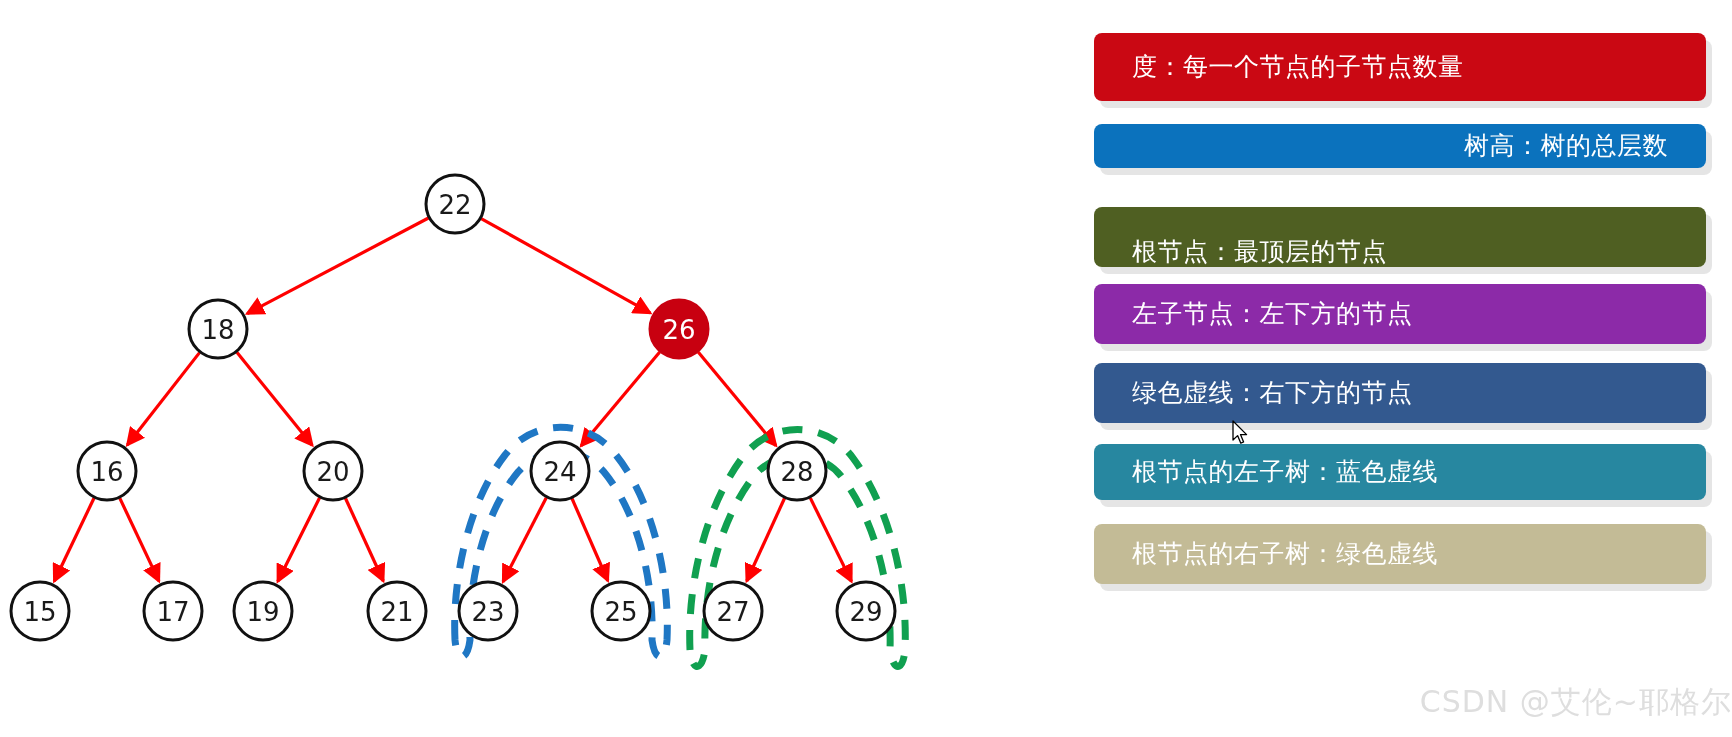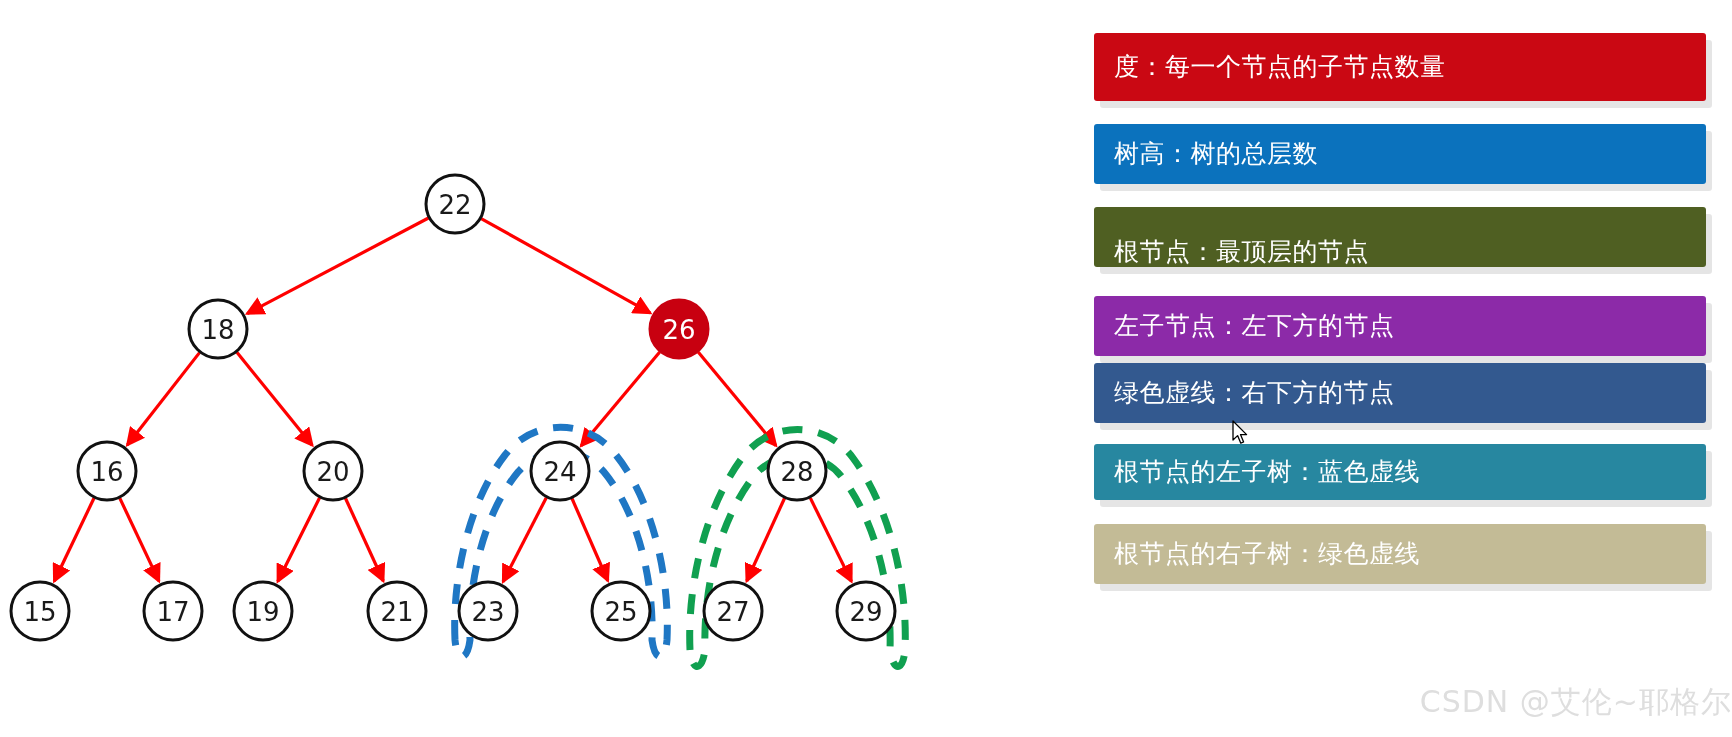--- a/index.html
+++ b/index.html
@@ -77,22 +77,22 @@
     width: 638px;
     height: 737px;
   }
   .legend-row {
     position: absolute;
     left: 0;
     width: 612px;
     box-sizing: border-box;
     display: flex;
     align-items: center;
-    padding: 0 20px;
-    border-radius: 3px;
+    padding: 0 38px;
+    border-radius: 8px;
     color: #ffffff;
     box-shadow: 6px 7px 0 rgba(0,0,0,0.10);
   }
   .legend-text {
     font-size: 25px;
     line-height: 1.2;
     letter-spacing: 0.5px;
     white-space: nowrap;
     font-family: "DejaVu Sans", "Liberation Sans", sans-serif;
   }
@@ -212,27 +212,27 @@
           <text x="866" y="612" class="node-label">29</text>
         </g>
       </g>
   </svg>
 </div>
 
 <div id="legend-panel">
     <div class="legend-row" style="top: 33px; height: 68px; background: rgb(202, 8, 19);">
       <span class="legend-text">度：每一个节点的子节点数量</span>
     </div>
-    <div class="legend-row" style="top: 124px; height: 60px; background: rgb(11, 114, 189);">
+    <div class="legend-row" style="top: 124px; height: 44px; background: rgb(11, 114, 189); justify-content: flex-end;">
       <span class="legend-text">树高：树的总层数</span>
     </div>
     <div class="legend-row" style="top: 207px; height: 60px; background: rgb(79, 95, 34); align-items: flex-end;">
       <span class="legend-text">根节点：最顶层的节点</span>
     </div>
-    <div class="legend-row" style="top: 296px; height: 60px; background: rgb(140, 42, 168);">
+    <div class="legend-row" style="top: 284px; height: 60px; background: rgb(140, 42, 168);">
       <span class="legend-text">左子节点：左下方的节点</span>
     </div>
     <div class="legend-row" style="top: 363px; height: 60px; background: rgb(51, 89, 143);">
       <span class="legend-text">绿色虚线：右下方的节点</span>
     </div>
     <div class="legend-row" style="top: 444px; height: 56px; background: rgb(39, 135, 160);">
       <span class="legend-text">根节点的左子树：蓝色虚线</span>
     </div>
     <div class="legend-row" style="top: 524px; height: 60px; background: rgb(195, 187, 150);">
       <span class="legend-text">根节点的右子树：绿色虚线</span>

